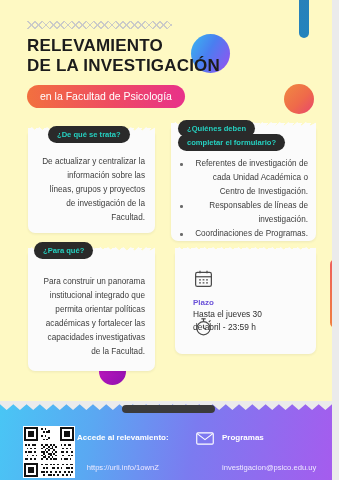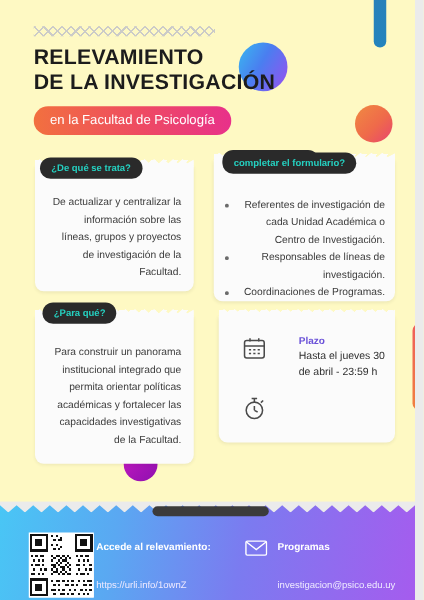--- a/index.html
+++ b/index.html
@@ -100,43 +100,43 @@
   .card-c{left:28px;top:253px;width:127px;height:118px;}
   .card-d{left:175px;top:253px;width:141px;height:101px;}
 
   .pill-dark{
     position:absolute;
     background:#2a2a2a;color:#25d0c0;
     font-size:7.6px;font-weight:bold;
     padding:3.5px 9px 4px;border-radius:10px;
     white-space:nowrap;z-index:4;
   }
-  .pill-a{left:32px;top:126px;text-align:center;}
+  .pill-a{left:48px;top:126px;text-align:center;}
   .pill-b1{left:178px;top:120px;}
-  .pill-b2{left:178px;top:122px;}
+  .pill-b2{left:178px;top:134px;}
   .pill-c{left:34px;top:242px;}
 
   .card-body{
     position:absolute;left:13px;right:10px;top:22px;
     font-size:8.2px;line-height:14px;color:#3c3c3c;
   }
   .card-b .card-body{top:29px;left:9px;right:8px;}
 
   ul.bullets{margin:0;padding:0;list-style:none;}
   ul.bullets li{
     position:relative;padding-left:9px;margin-bottom:0px;
     font-size:8.2px;line-height:14px;color:#3c3c3c;
   }
   ul.bullets li::before{
     content:"";position:absolute;left:0;top:6px;
     width:2.6px;height:2.6px;border-radius:50%;background:#6b6b6b;
   }
 
   
-  .info-row{position:absolute;display:flex;align-items:flex-start;gap:25px;}
+  .info-row{position:absolute;display:flex;align-items:flex-start;gap:9px;flex-direction:column;}
   .info-row .ico{width:21px;height:21px;flex:0 0 21px;color:#4a4a4a;}
   .info-row .ico svg{width:21px;height:21px;display:block;}
   .info-head{
     font-size:8px;font-weight:bold;color:#6a51d8;margin:0 0 1px;
   }
   .info-text{font-size:8.4px;line-height:12.5px;color:#2e2e2e;}
   .row-plazo{left:193px;top:268px;}
   .row-dur{left:193px;top:316px;}
 
   
@@ -163,21 +163,21 @@
   }
   .qr{
     position:absolute;left:23px;top:24px;width:52px;height:52px;
     background:#fff;padding:0;
   }
   .qr svg{display:block;width:52px;height:52px;}
   .f-col{position:absolute;}
   .f-link{left:77px;top:31px;}
   .f-mail{left:222px;top:31px;}
   .f-head{font-size:8px;font-weight:bold;color:#ffffff;margin-bottom:21px;}
-  .f-sub{font-size:7.6px;color:#efeaff;}
+  .f-sub{font-size:7.6px;color:#efeaff;text-align:center;}
   .mail-ico{
     position:absolute;left:196px;top:30px;width:18px;height:13px;color:#fff;
   }
   .mail-ico svg{width:18px;height:13px;display:block;}
 </style>
 </head>
 <body>
 
 <div class="poster">
 

